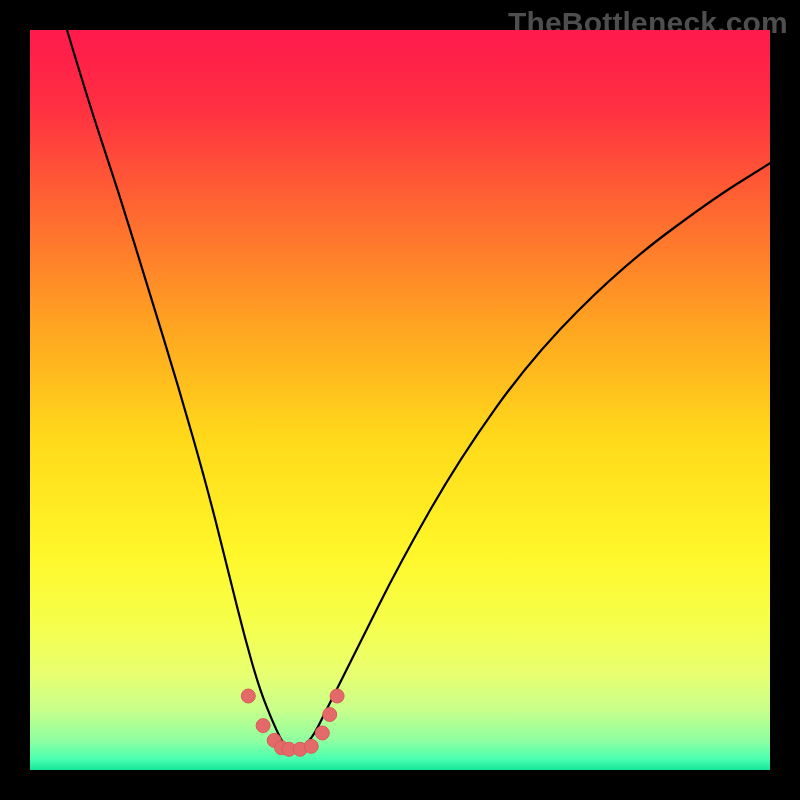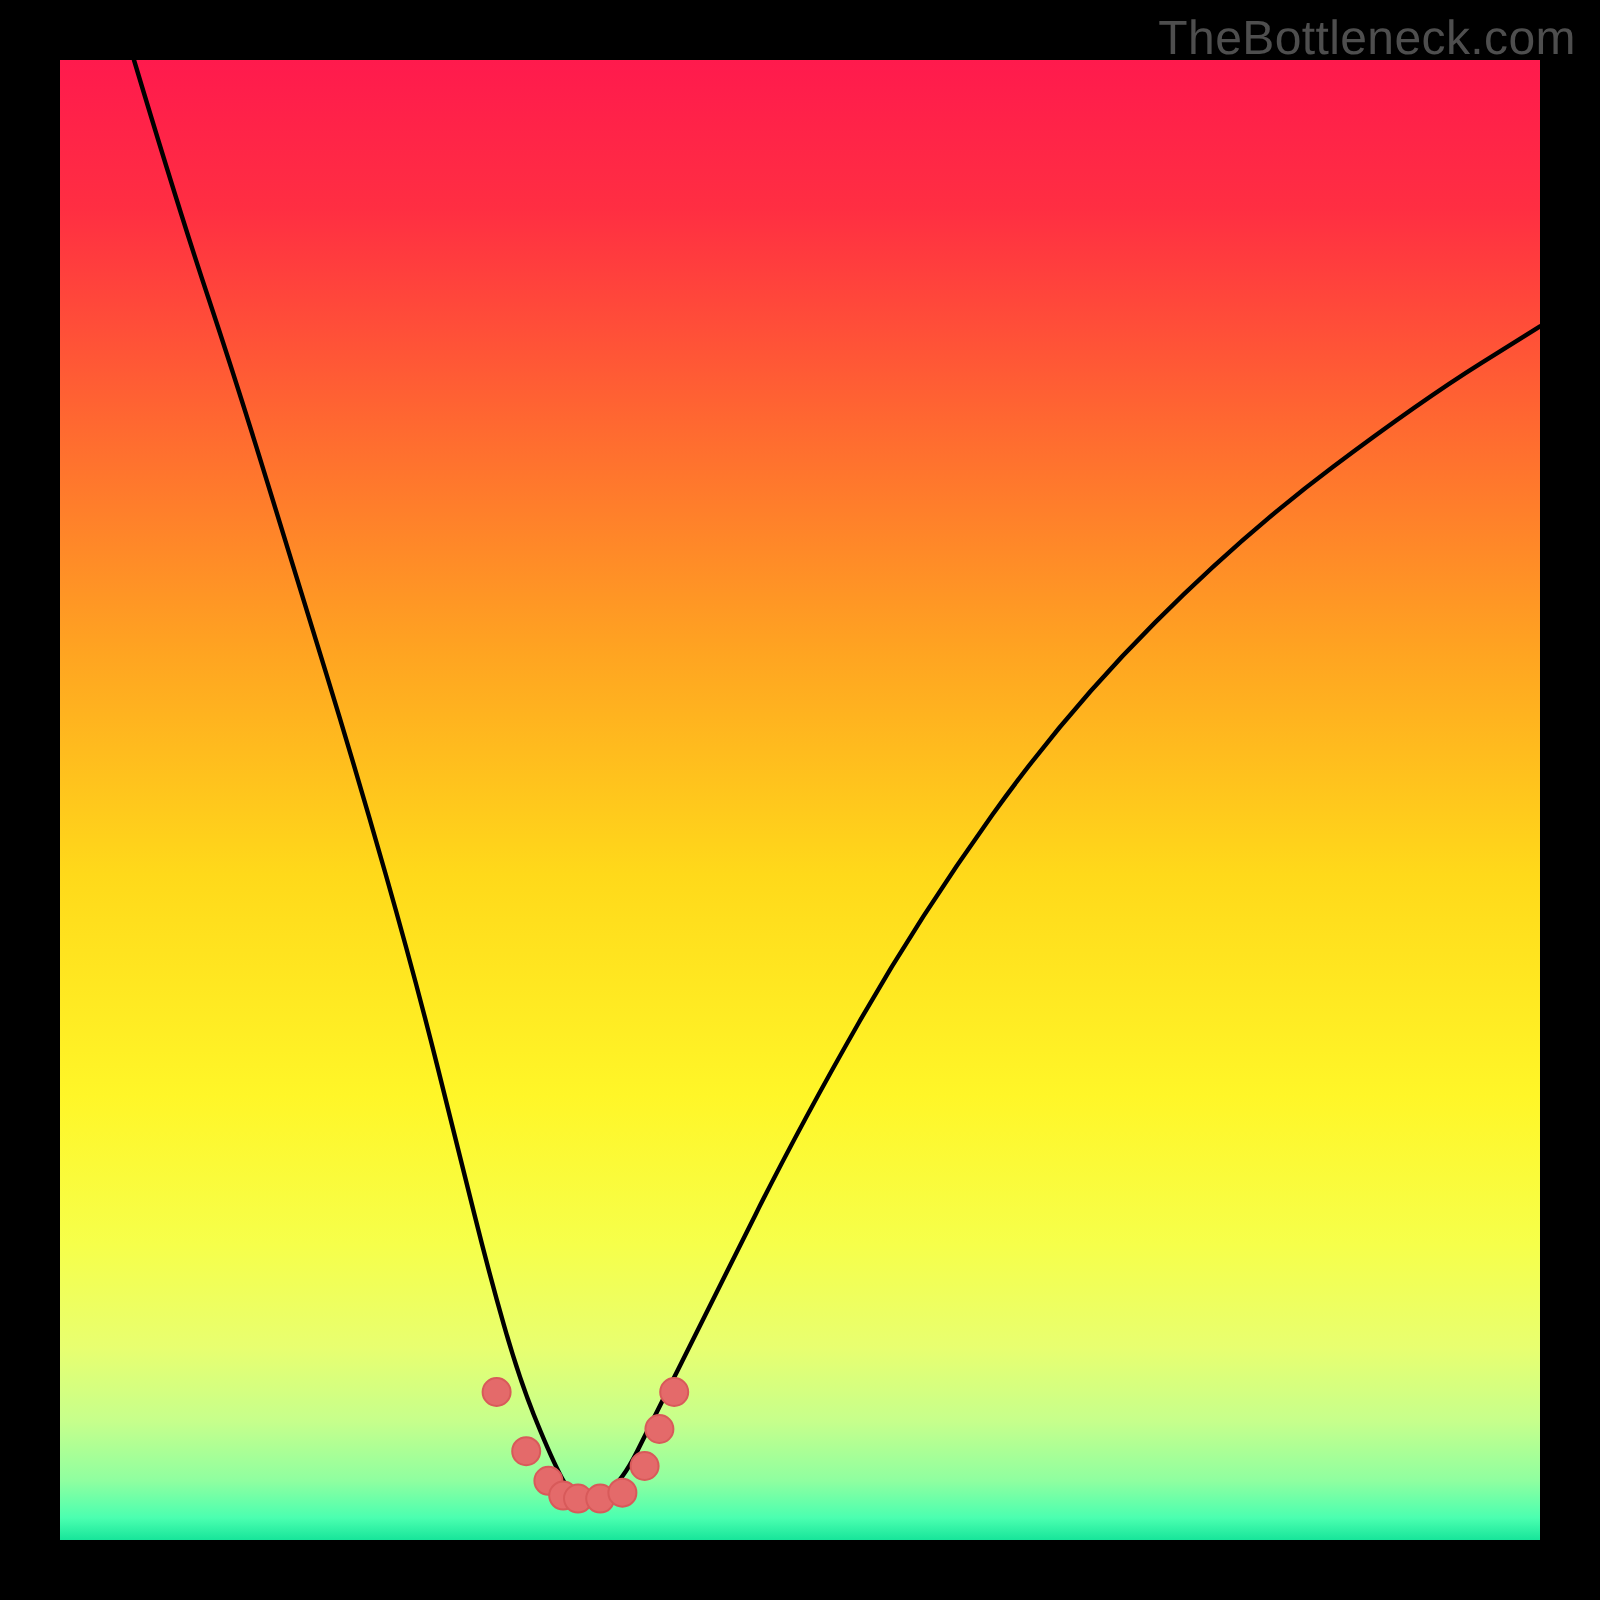--- a/index.html
+++ b/index.html
@@ -39,22 +39,22 @@
     top: 0;
     width: 100%;
     height: 100%;
     pointer-events: none;
   }
   .watermark {
     position: absolute;
     top: 6px;
     right: 12px;
     color: #4e4e4e;
-    font-size: 24px;
-    font-weight: 400;
+    font-size: 30px;
+    font-weight: 700;
     letter-spacing: 0.2px;
     pointer-events: none;
     margin-left: 32px;
   }
 </style>
 </head>
 <body>
 
 <div class="frame">
 

